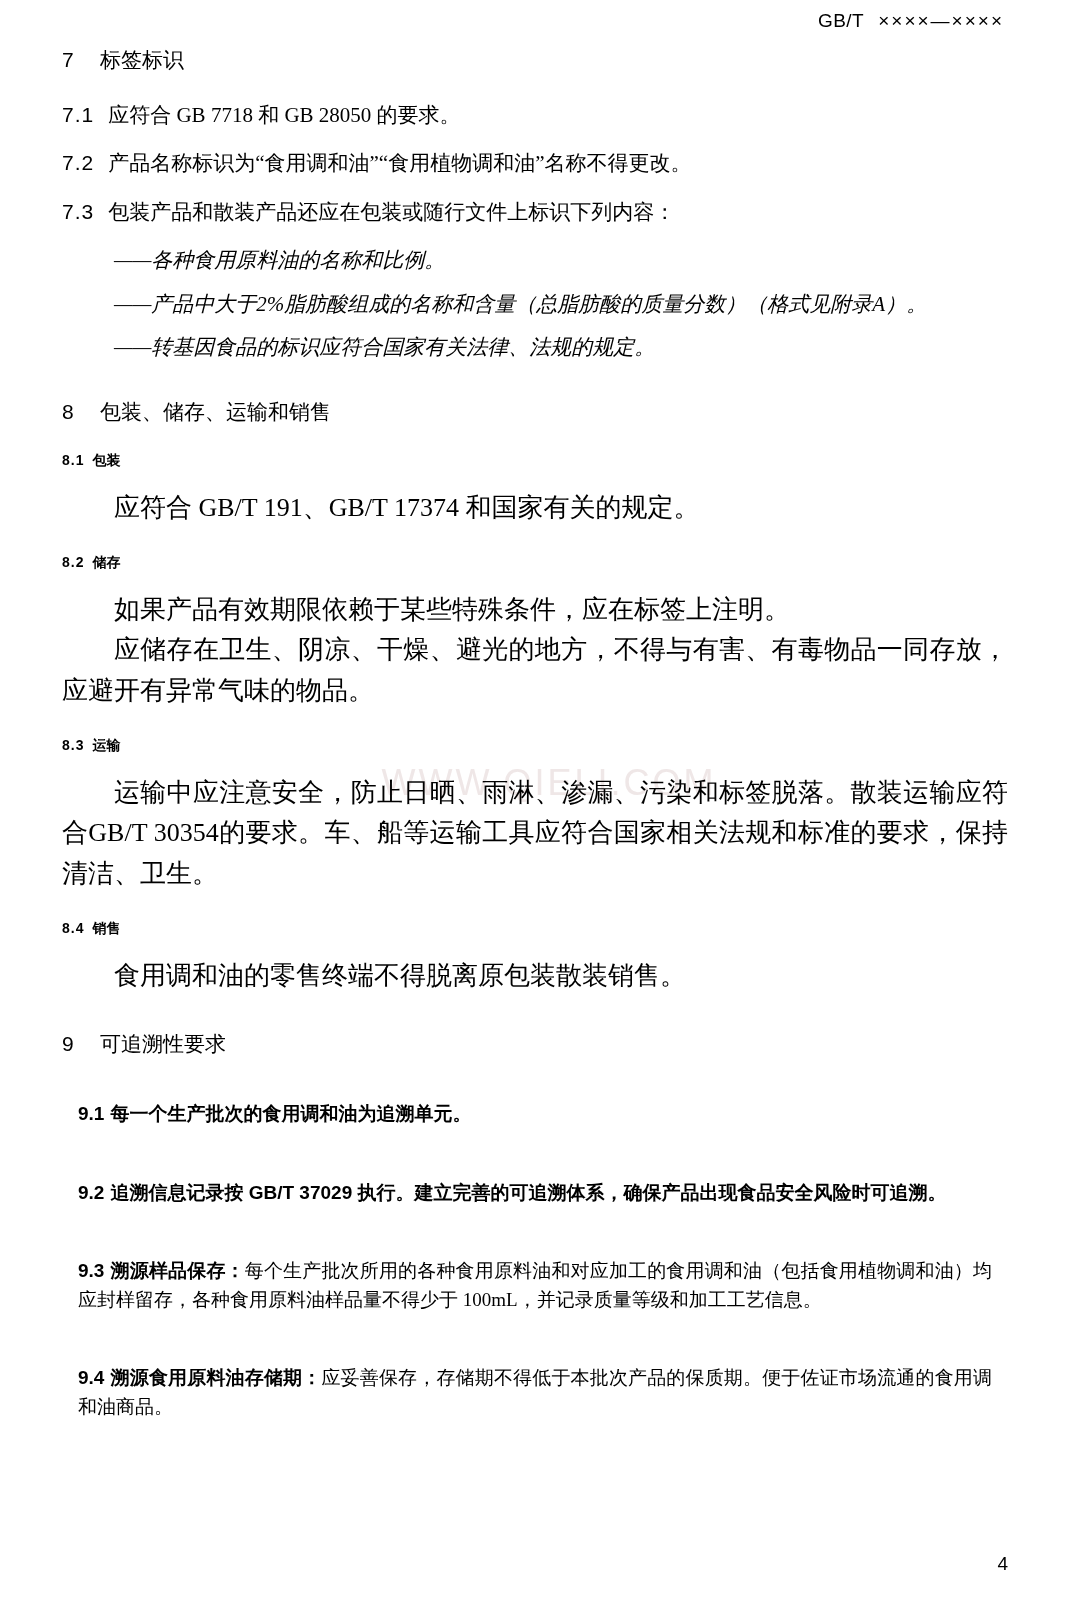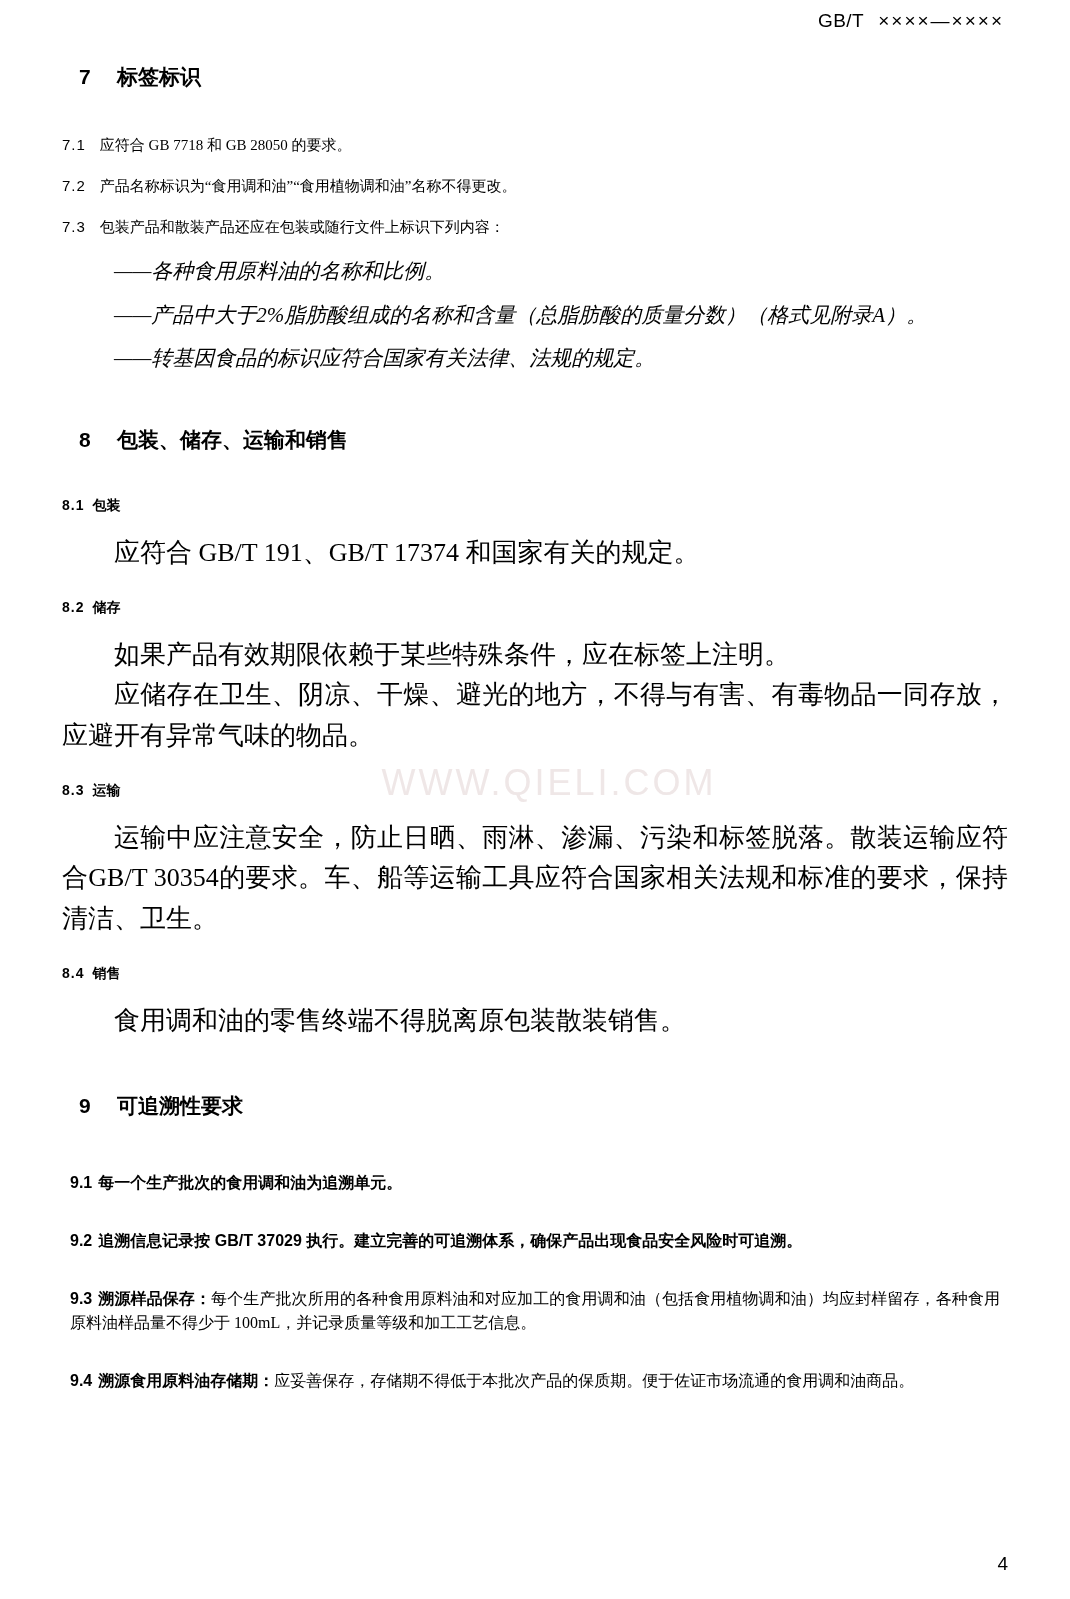--- a/index.html
+++ b/index.html
@@ -31,40 +31,40 @@
     font-size: 19px;
     letter-spacing: 1px;
     white-space: nowrap;
   }
   .header .std-code { letter-spacing: 0.5px; }
   .header .std-num { margin-left: 14px; letter-spacing: 2px; }
 
   
   .h1 {
     font-family: "Liberation Sans", "DejaVu Sans", sans-serif;
-    font-weight: bold;
+    font-weight: normal;
     font-size: 21px;
-    margin: 17px;
+    margin: 0;
     padding: 0;
     white-space: nowrap;
   }
   .h1 .num { display: inline-block; width: 38px; }
 
   .h2 {
     font-family: "Liberation Sans", "DejaVu Sans", sans-serif;
     font-weight: bold;
     font-size: 14px;
     margin: 0;
     padding: 0;
     white-space: nowrap;
   }
   .h2 .num { margin-right: 8px; letter-spacing: 1px; }
 
   .clause {
-    font-size: 15px;
+    font-size: 21px;
     line-height: 1.45;
     margin: 0;
     white-space: nowrap;
   }
   .clause .num {
     font-family: "Liberation Sans", "DejaVu Sans", sans-serif;
     margin-right: 14px;
     letter-spacing: 1px;
   }
   .para {
@@ -77,23 +77,23 @@
   .dash-item {
     font-size: 21px;
     line-height: 1.5;
     margin: 0;
     padding-left: 52px;
     white-space: nowrap;
     font-style: italic;
   }
 
   .sub-clause {
-    font-size: 16px;
+    font-size: 19px;
     line-height: 1.5;
-    margin: 8px;
+    margin: 16px;
     text-align: justify;
   }
   .sub-clause .num {
     font-family: "Liberation Sans", "DejaVu Sans", sans-serif;
     font-weight: bold;
     margin-right: 6px;
   }
   .sub-clause .lead {
     font-family: "Liberation Sans", "DejaVu Sans", sans-serif;
     font-weight: bold;

